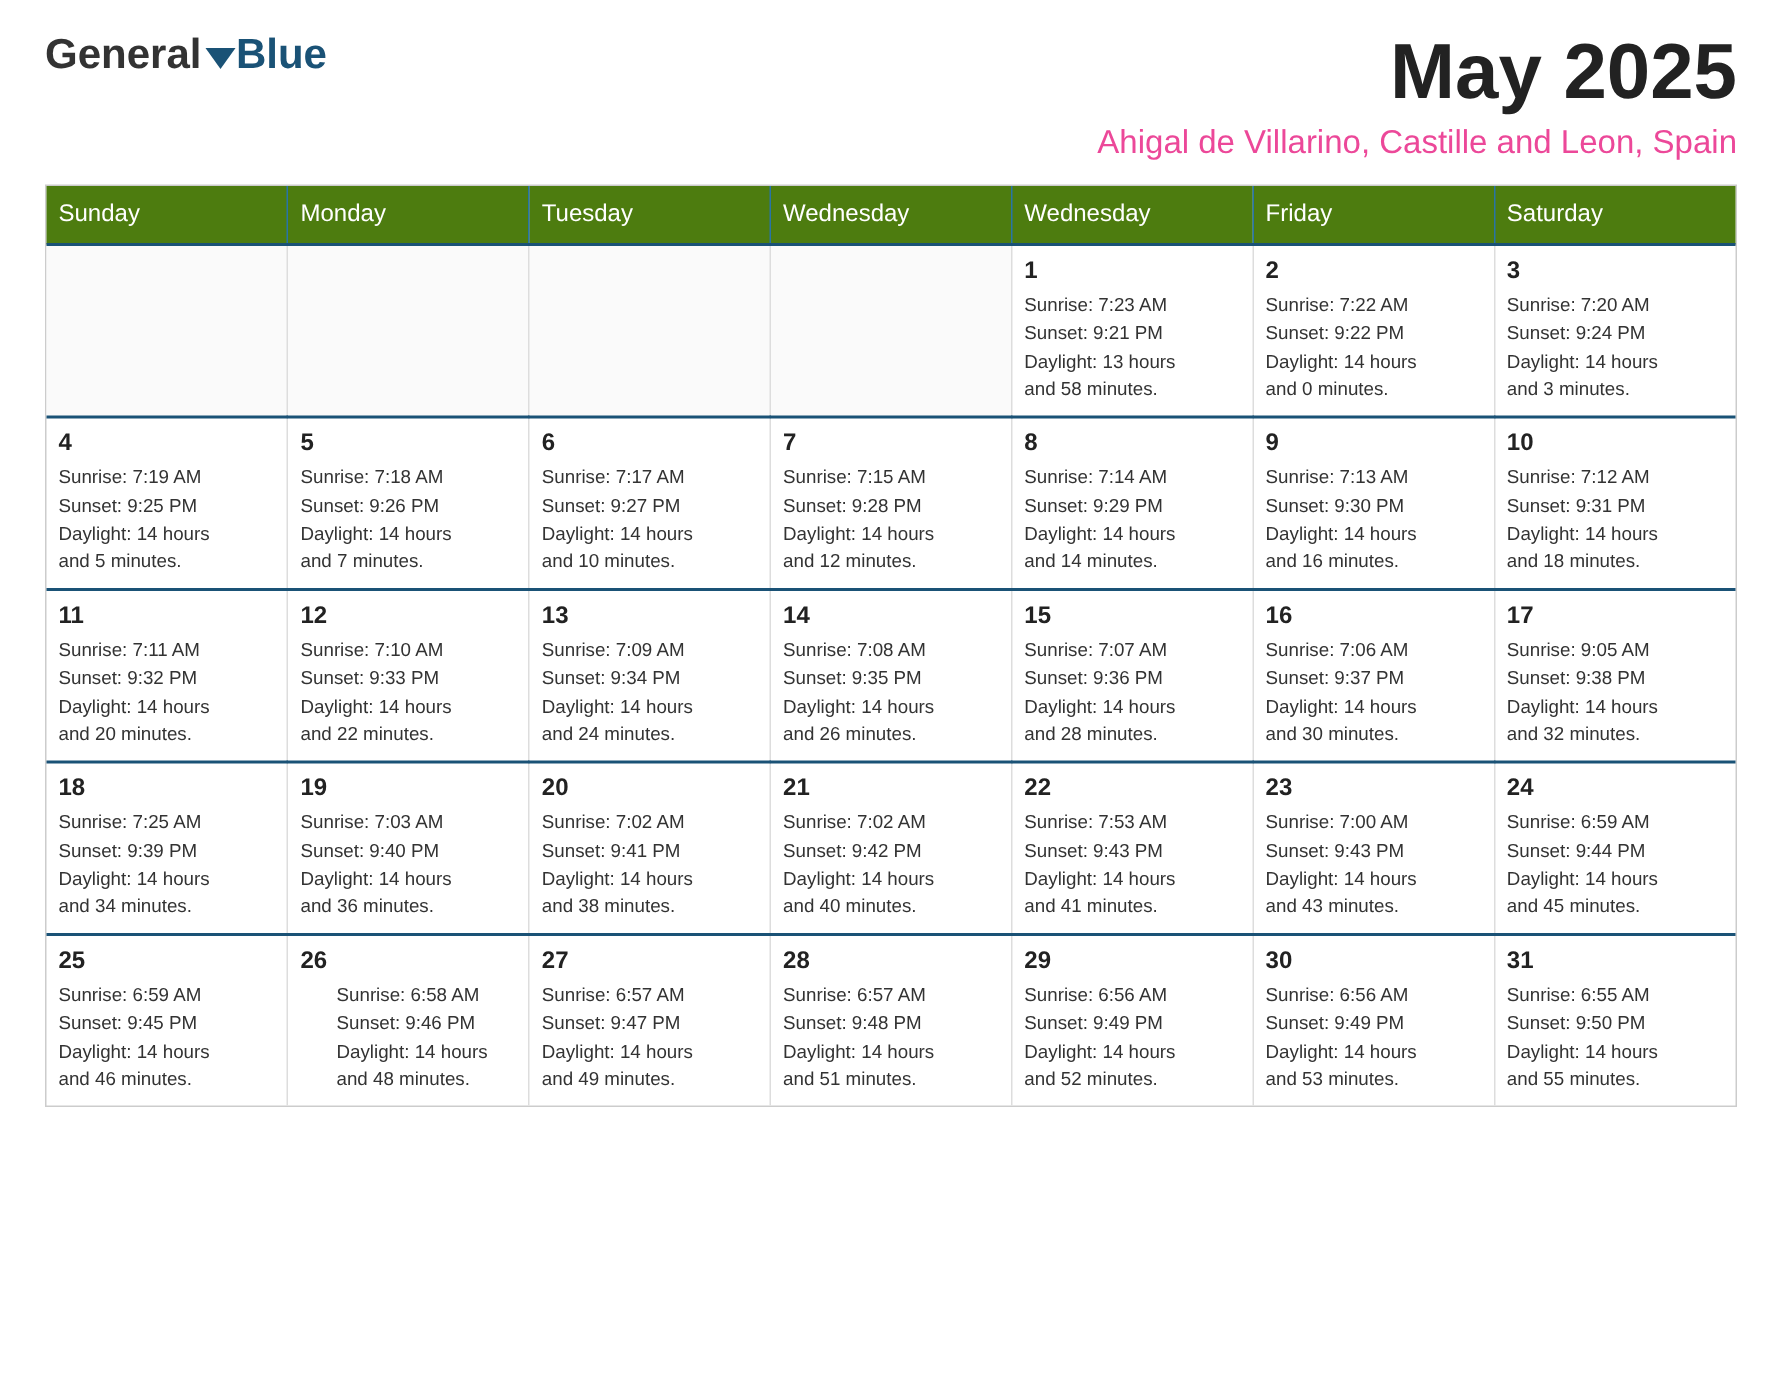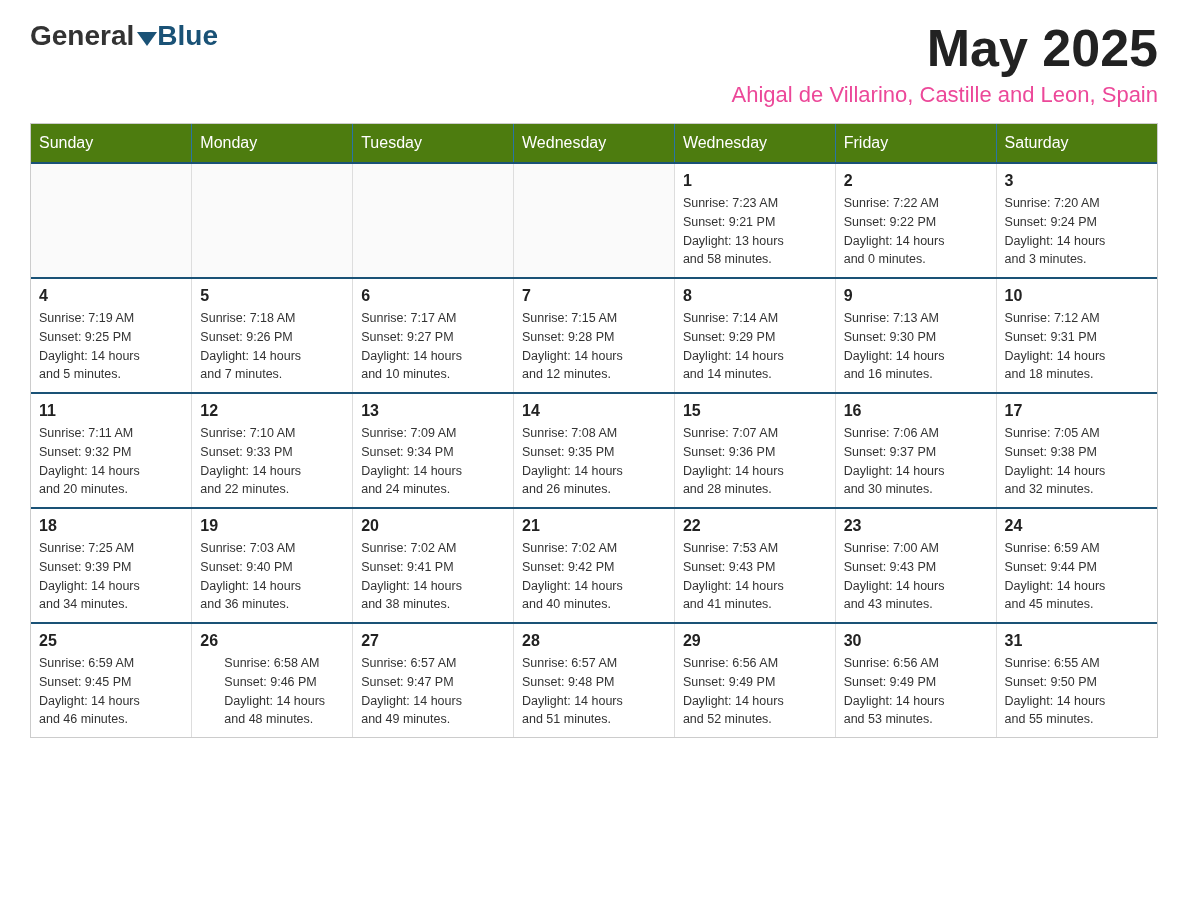--- a/index.html
+++ b/index.html
@@ -252,21 +252,21 @@
           </td>
           <td>
             <div class="day-number">16</div>
             <div class="day-info" style="white-space: pre-line;">Sunrise: 7:06 AM
 Sunset: 9:37 PM
 Daylight: 14 hours
 and 30 minutes.</div>
           </td>
           <td>
             <div class="day-number">17</div>
-            <div class="day-info" style="white-space: pre-line;">Sunrise: 7:05 AM
+            <div class="day-info" style="white-space: pre-line;">Sunrise: 9:05 AM
 Sunset: 9:38 PM
 Daylight: 14 hours
 and 32 minutes.</div>
           </td>
         </tr>
         <tr>
           <td>
             <div class="day-number">18</div>
             <div class="day-info" style="white-space: pre-line;">Sunrise: 7:25 AM
 Sunset: 9:39 PM

